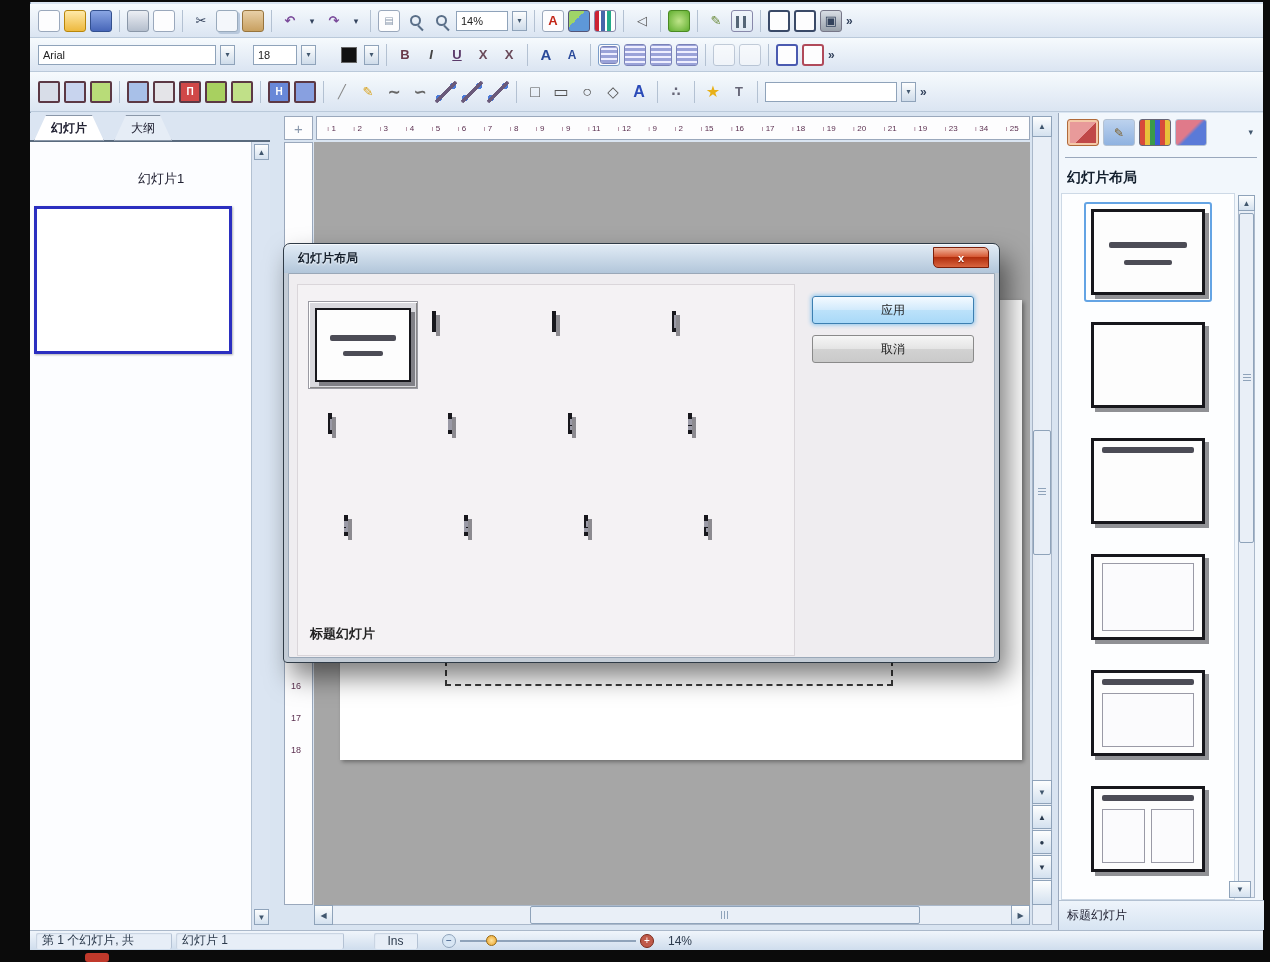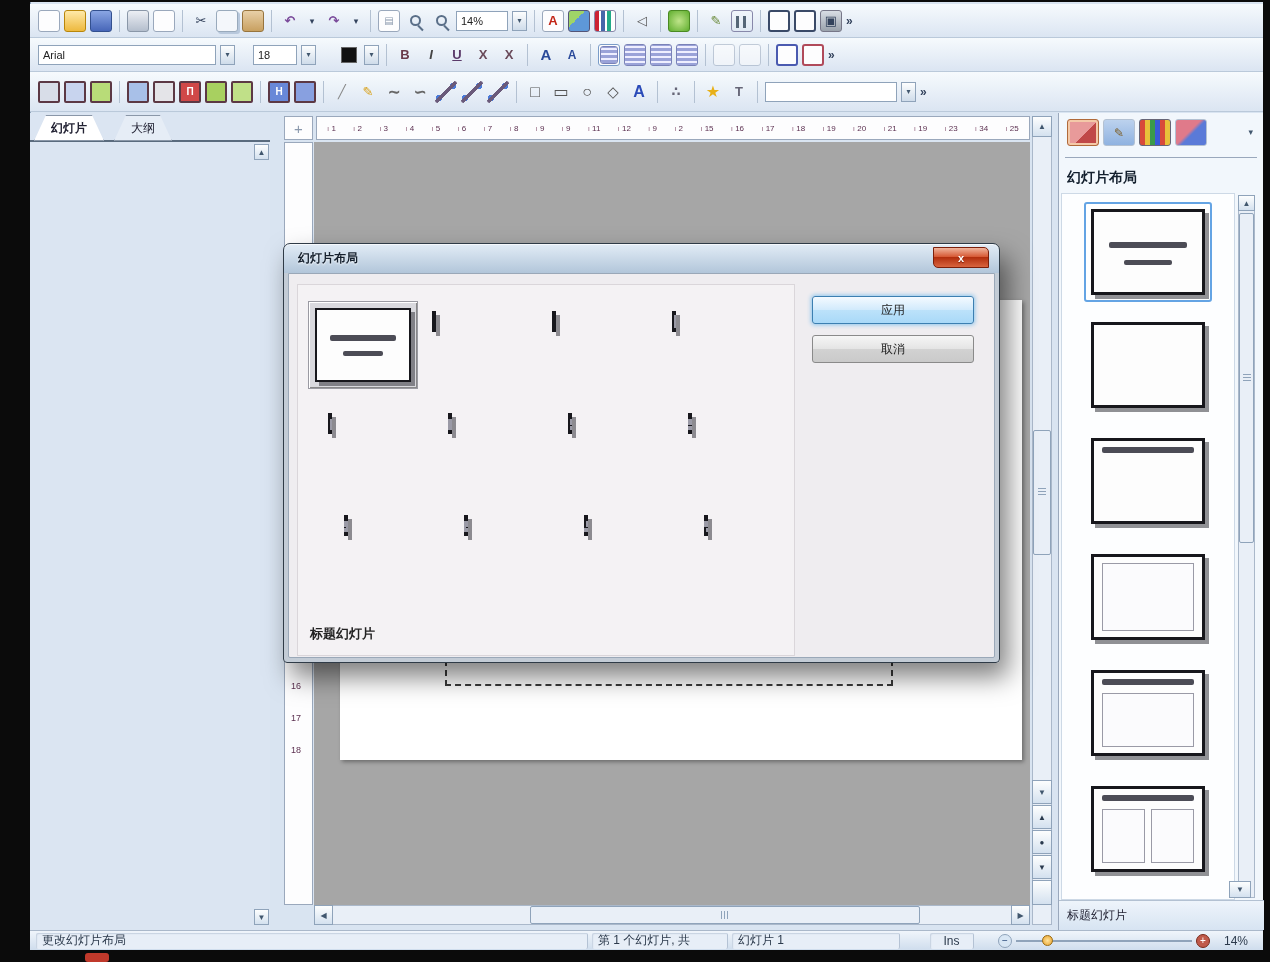--- a/index.html
+++ b/index.html
@@ -221,20 +221,24 @@
   <div class="abs" style="left:30px;top:113px;width:240px;height:817px;background:#dbe5f2;">
     <div class="abs" style="left:4px;top:2px;display:flex;gap:10px;z-index:2;">
       <div class="tab active">
           <span>幻灯片</span>
         </div>
       <div class="tab">
           <span>大纲</span>
         </div>
     </div>
     <div class="abs" style="left:0;top:27px;width:240px;height:2px;background:#5a6b7e;"></div>
+    <div class="abs panel-white" style="left:0;top:29px;width:222px;height:788px;">
+      <div class="abs" style="left:108px;top:28px;font-size:13px;color:#223;">幻灯片1</div>
+      <div class="abs thumb1" style="left:4px;top:64px;width:198px;height:148px;"></div>
+    </div>
     <div class="abs sbtn" style="left:224px;top:31px;width:15px;height:16px;">▲</div>
     <div class="abs sbtn" style="left:224px;top:796px;width:15px;height:16px;">▼</div>
   </div>
 
   <div class="abs rulerbox" style="left:284px;top:116px;width:29px;height:24px;display:flex;align-items:center;justify-content:center;font-size:15px;">+</div>
   <div class="abs hruler" style="left:316px;top:116px;width:714px;height:24px;">
       <span>1</span>
       <span>2</span>
       <span>3</span>
       <span>4</span>
@@ -334,23 +338,20 @@
     <div class="abs track" style="left:179px;top:82px;width:17px;height:703px;"></div>
     <div class="abs sbtn" style="left:179px;top:82px;width:17px;height:16px;">▲</div>
     <div class="abs sthumb" style="left:180px;top:100px;width:15px;height:330px;"></div>
     <div class="abs sbtn" style="left:170px;top:768px;width:22px;height:17px;">▼</div>
     <div class="abs rp-foot" style="left:0;top:787px;width:205px;height:30px;">
         <span>标题幻灯片</span>
       </div>
   </div>
 
   <div class="abs status" style="left:30px;top:930px;width:1233px;height:20px;padding:0 6px;">
-    <div class="cell" style="width:552px;">
-        <span>更改幻灯片布局</span>
-      </div>
     <div class="cell" style="width:136px;">
         <span>第 1 个幻灯片, 共</span>
       </div>
     <div class="cell" style="width:168px;">
         <span>幻灯片 1</span>
       </div>
     <div style="width:26px"></div>
     <div class="cell" style="width:44px;justify-content:center">
         <span>Ins</span>
       </div>

